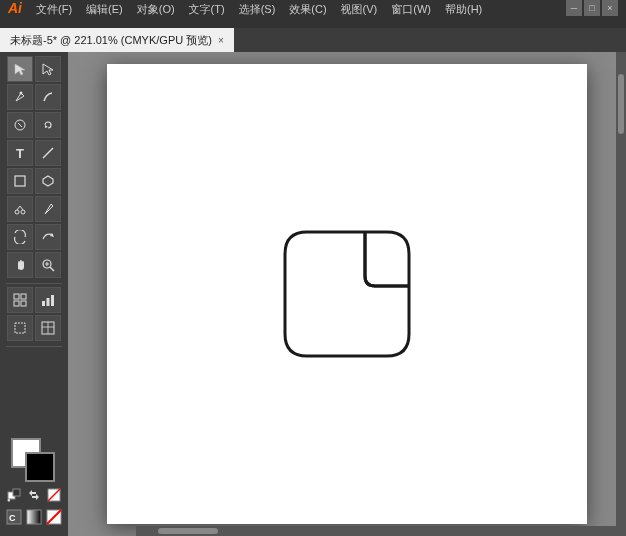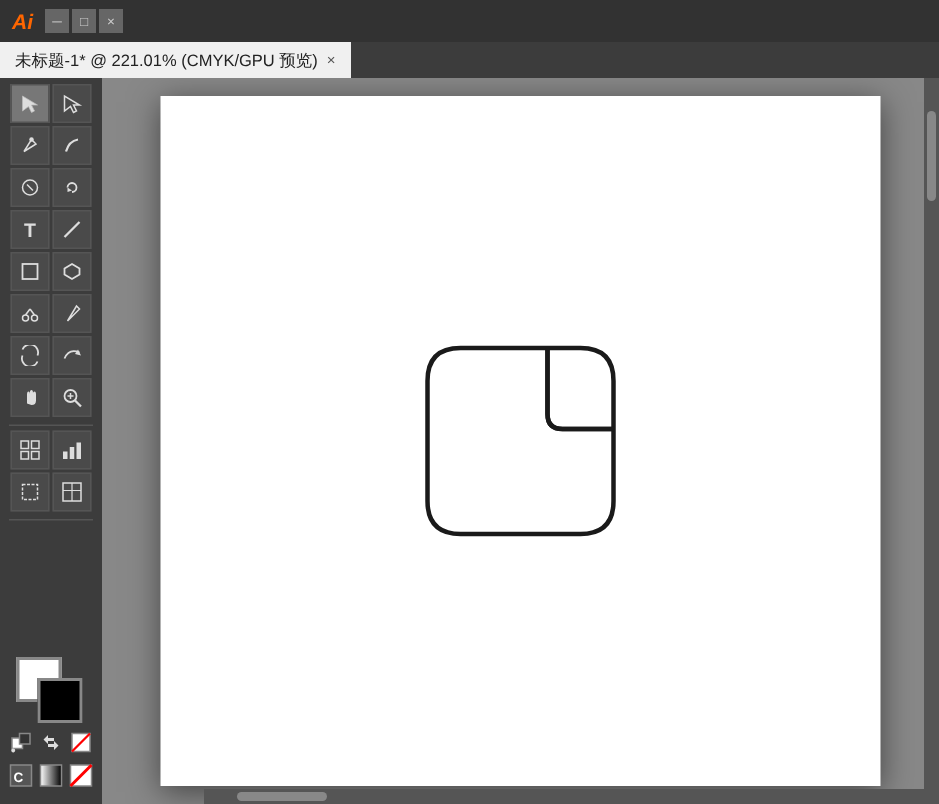--- a/index.html
+++ b/index.html
@@ -11,21 +11,21 @@
       font-size: 12px;
       background: #535353;
     }
 
     
     #title-bar {
       width: 100%;
       height: 28px;
       background: #323232;
       display: flex;
-      align-items: center;
+      align-items: flex-start;
       padding: 0 8px;
     }
     #ai-logo {
       color: #FF6600;
       font-weight: bold;
       font-size: 14px;
       margin-right: 8px;
       font-style: italic;
     }
     #menu-bar {
@@ -228,30 +228,41 @@
       bottom: 0;
       width: 12px;
       background: #555;
     }
   </style>
 </head>
 <body>
 
 <div id="title-bar">
   <span id="ai-logo">Ai</span>
+  <div id="menu-bar">
+    <span class="menu-item">文件(F)</span>
+    <span class="menu-item">编辑(E)</span>
+    <span class="menu-item">对象(O)</span>
+    <span class="menu-item">文字(T)</span>
+    <span class="menu-item">选择(S)</span>
+    <span class="menu-item">效果(C)</span>
+    <span class="menu-item">视图(V)</span>
+    <span class="menu-item">窗口(W)</span>
+    <span class="menu-item">帮助(H)</span>
+  </div>
   <div id="window-controls">
     <div class="win-btn">─</div>
     <div class="win-btn">□</div>
     <div class="win-btn">×</div>
   </div>
 </div>
 
 <div id="tab-bar">
   <div id="tab-active">
-    <span>未标题-1* @ 221.01% (CMYK/GPU 预览)</span>
+    <span>未标题-5* @ 221.01% (CMYK/GPU 预览)</span>
     <span id="tab-close">×</span>
   </div>
 </div>
 
 <div id="main-area">
 
   <div id="toolbar">
 
     <div class="tool-row">
       <div class="tool-btn active">

